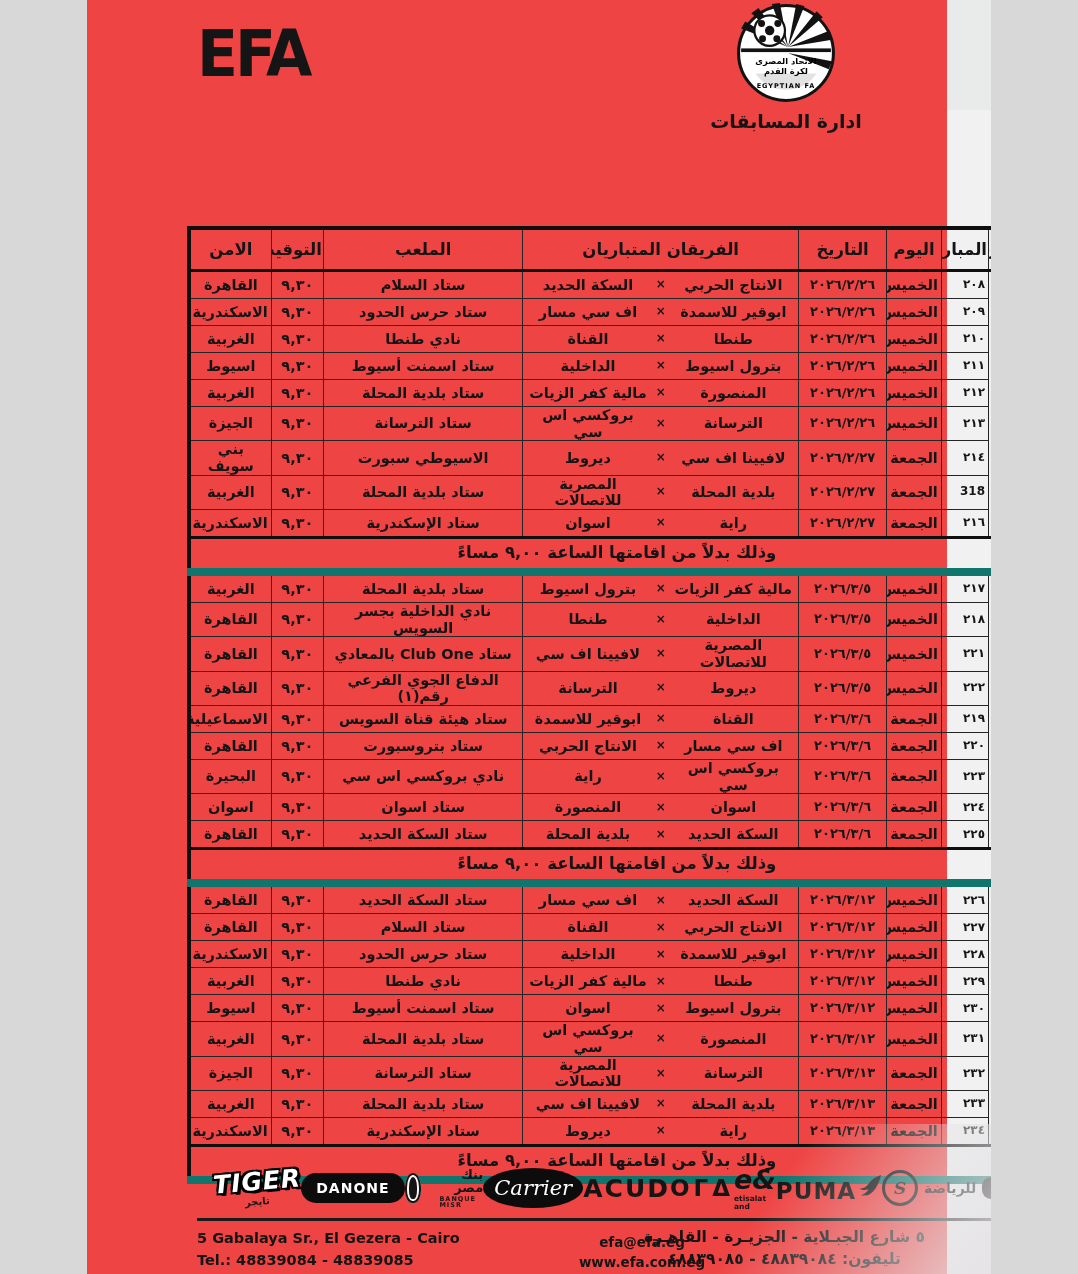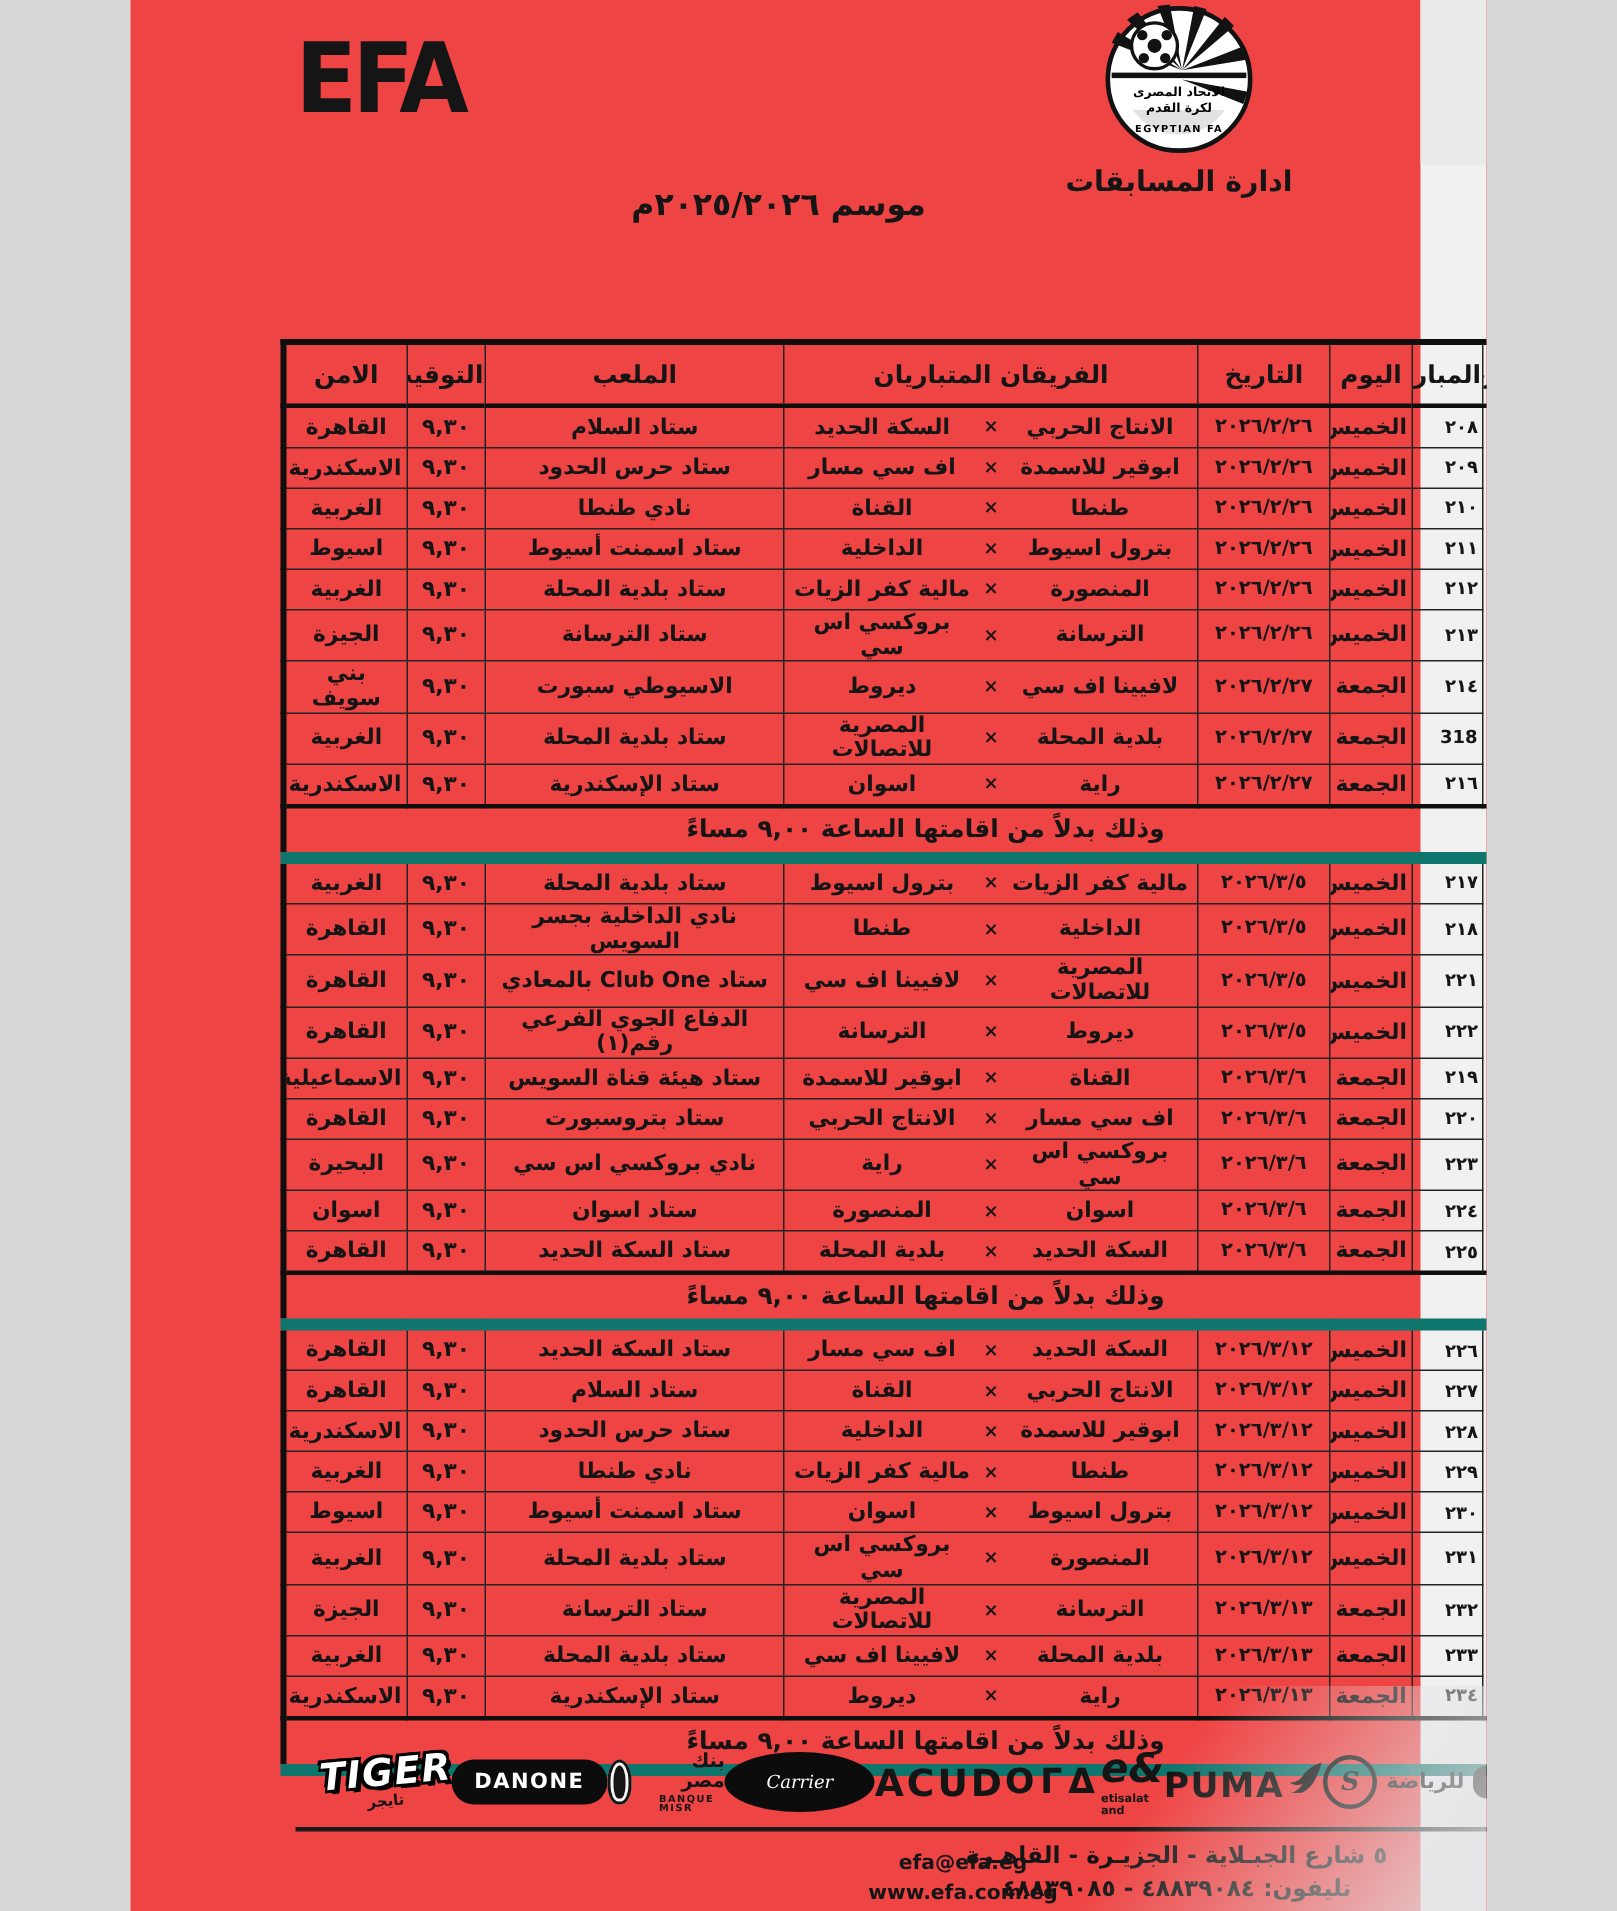--- a/index.html
+++ b/index.html
@@ -53,21 +53,21 @@
   .danone-pill { background:#0c0c0c; color:#fff; border-radius:16px; padding:8px 15px;
     font-size:14px; font-weight:bold; letter-spacing:1px; }
   .banque { flex-direction:row; gap:18px; align-items:center; }
   .banque-emblem { width:24px; height:30px; border-radius:50% 50% 45% 45%; background:#151515;
     box-shadow:inset 0 0 0 2px #151515, inset 0 0 0 4px #f5f5f5; }
   .banque-texts { display:flex; flex-direction:column; align-items:center; }
   .banque-ar { font-size:13px; font-weight:bold; direction:rtl; }
   .banque-en { font-size:6.5px; font-weight:bold; letter-spacing:1px; margin-top:2px; }
   .carrier-oval { background:#0c0c0c; color:#fff; width:100px; height:40px; border-radius:50%;
     display:flex; align-items:center; justify-content:center;
-    font-family:"DejaVu Serif", serif; font-style:italic; font-size:12px; }
+    font-family:"DejaVu Serif", serif; font-style:italic; font-size:21px; }
   .acud-text { font-size:25px; font-weight:bold; letter-spacing:2px; }
   .ora-text { font-size:23px; font-weight:900; letter-spacing:4px; }
   .ets-main { font-size:27px; font-weight:900; font-style:italic; }
   .ets-sub { font-size:7.5px; font-weight:bold; margin-top:2px; }
   .puma { flex-direction:row; align-items:flex-start; gap:2px; }
   .puma-text { font-size:23px; font-weight:900; letter-spacing:1px; margin-top:6px; }
   .united { flex-direction:row; align-items:center; gap:6px; }
   .united-s { width:30px; height:30px; border:3px solid #101010; border-radius:50%;
     display:flex; align-items:center; justify-content:center;
     font-family:"DejaVu Serif", serif; font-style:italic; font-size:17px; font-weight:bold; }
@@ -114,21 +114,20 @@
       <circle cx="27" cy="36" r="3.4" fill="#121212"></circle>
       <circle cx="41" cy="36" r="3.4" fill="#121212"></circle>
       <text x="50" y="61" text-anchor="middle" font-size="8.2" font-weight="bold">الاتحاد المصرى</text>
       <text x="50" y="71" text-anchor="middle" font-size="8.2" font-weight="bold">لكرة القدم</text>
       <text x="50" y="84" text-anchor="middle" font-size="6.4" font-weight="bold" letter-spacing="1">EGYPTIAN FA</text>
     </svg>
     <div class="fa-dept">ادارة المسابقات</div>
   </div>
 
   <div class="title-block">
-    <h2 class="doc-season">موسم ٢٠٢٥/٢٠٢٦م</h2>
   </div>
 
   <table class="schedule">
     <colgroup>
       <col style="width:6.6%">
         <col style="width:5.5%">
         <col style="width:6.4%">
         <col style="width:10.3%">
       <col style="width:32.2%">
         <col style="width:23.3%">
@@ -604,20 +603,24 @@
     </div>
     <div class="sp united">
       <span class="united-s">S</span>
       <span class="united-ar">للرياضة</span>
       <span class="united-pill">المتحدة</span>
     </div>
   </div>
 
   <div class="footer-rule"></div>
 
+  <div class="contact-en">
+    <div>5 Gabalaya Sr., El Gezera - Cairo</div>
+    <div>Tel.: 48839084 - 48839085</div>
+  </div>
   <div class="contact-mid">
     <div>efa@efa.eg</div>
     <div>www.efa.com.eg</div>
   </div>
   <div class="contact-ar">
     <div>٥ شارع الجبـلاية - الجزيـرة - القاهـرة</div>
     <div>تليفون: ٤٨٨٣٩٠٨٤ - ٤٨٨٣٩٠٨٥</div>
   </div>
 
   <div class="scan-smudge"></div>

